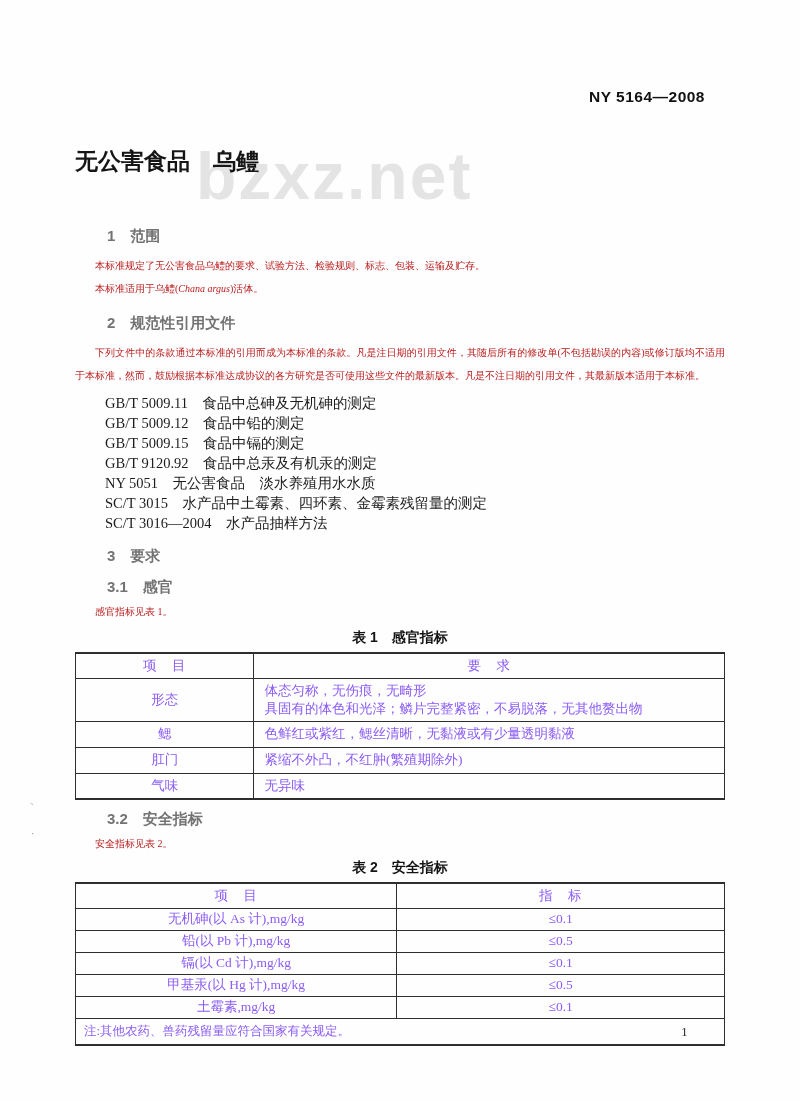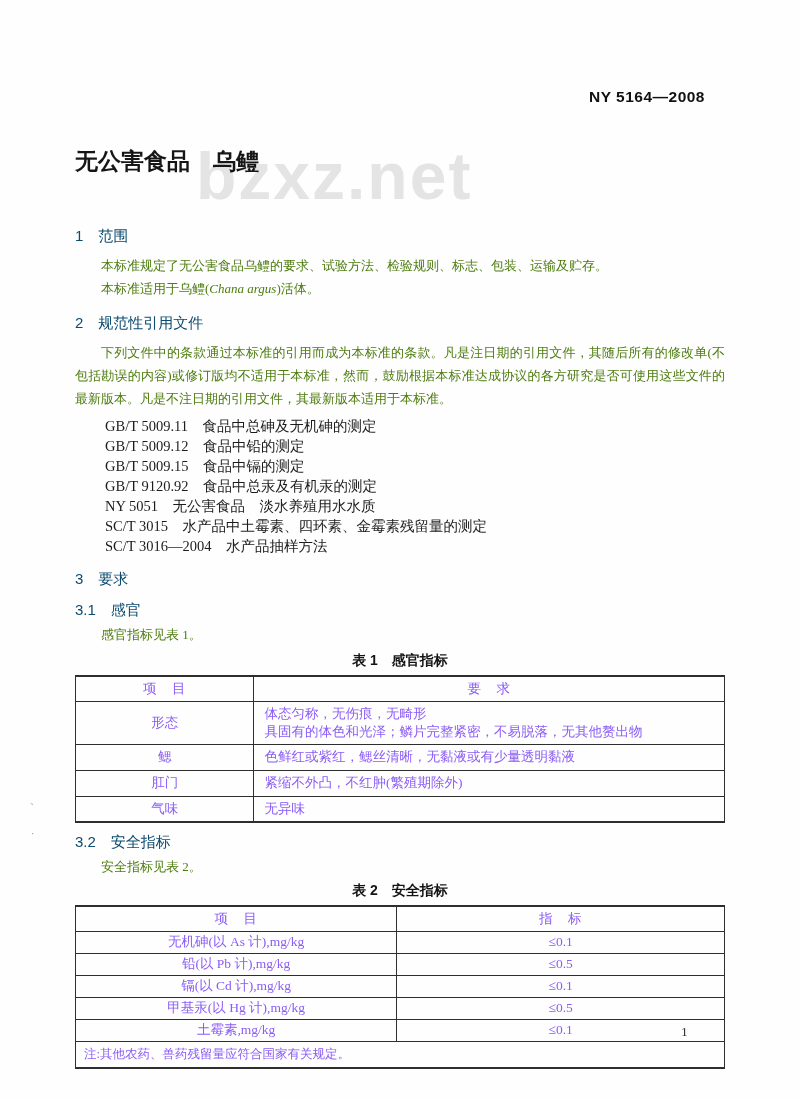--- a/index.html
+++ b/index.html
@@ -41,35 +41,36 @@
   }
   .doc-title {
     margin-top: 40px;
     font-family: "Liberation Sans", sans-serif;
     font-weight: bold;
     font-size: 23px;
     color: #161616;
   }
   .sec-heading {
     font-family: "Liberation Sans", sans-serif;
-    font-weight: normal;
+    font-weight: bold;
     font-size: 15px;
-    color: #0c4a6e;
+    color: #737373;
+    margin-left: 32px;
   }
   .h-s1 { margin-top: 50px; }
   .h-s2 { margin-top: 14px; }
   .h-s3 { margin-top: 14px; }
   .h-s31 { margin-top: 12px; }
   .h-s32 { margin-top: 10px; }
   .body-p {
-    font-size: 13px;
+    font-size: 10px;
     line-height: 23px;
     text-indent: 2em;
     text-align: justify;
-    color: #4d7c0f;
+    color: #b91c1c;
   }
   .mt8 { margin-top: 8px; }
   .mt3 { margin-top: 3px; }
   .ref-list { margin-top: 6px; margin-left: 30px; }
   .ref-item {
     font-size: 14.5px;
     line-height: 20px;
     color: #1c1c1c;
     white-space: nowrap;
   }

